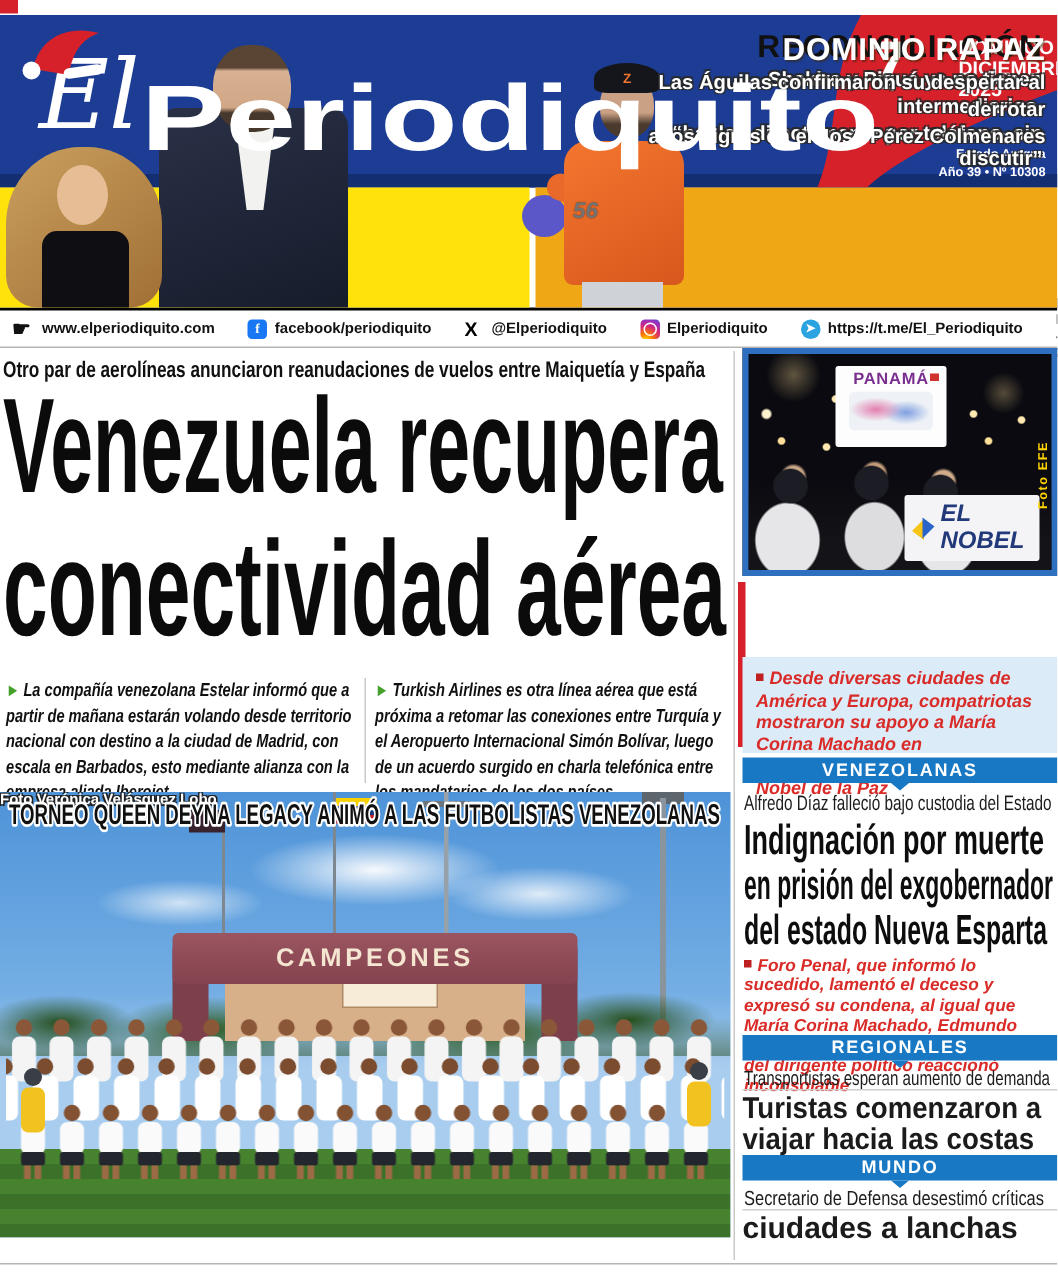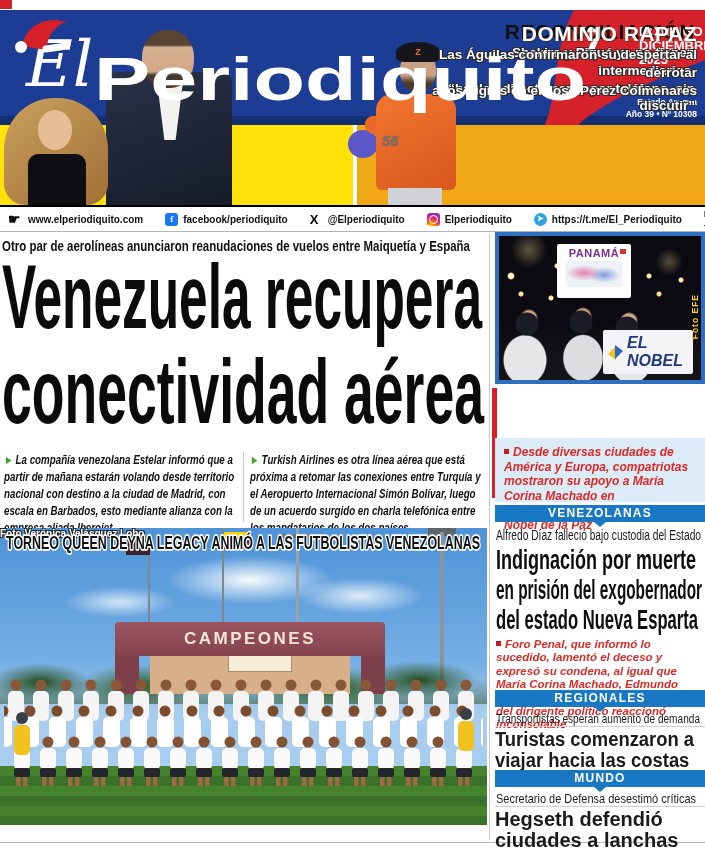--- a/index.html
+++ b/index.html
@@ -402,18 +402,17 @@
       <div class="bighl">Turistas comenzaron a</div>
       <div class="bighl">viajar hacia las costas</div>
     </div>
 
     <div class="abs secbar bar-mun">MUNDO</div>
     <svg class="abs ovl-mun" width="209" height="17">
       <text x="0" y="13" font-size="13.5" fill="#1c1c1c" font-family="Liberation Sans, sans-serif" textLength="200" lengthAdjust="spacingAndGlyphs">Secretario de Defensa desestimó críticas</text>
     </svg>
     <div class="abs rule-mun"></div>
     <div class="abs heg">
-      <div class="bighl" style="transform:none;">Hegseth defendió</div>
       <div class="bighl" style="transform:none;">ciudades a lanchas</div>
     </div>
   </div>
 
 </div>
 
 </body></html>

